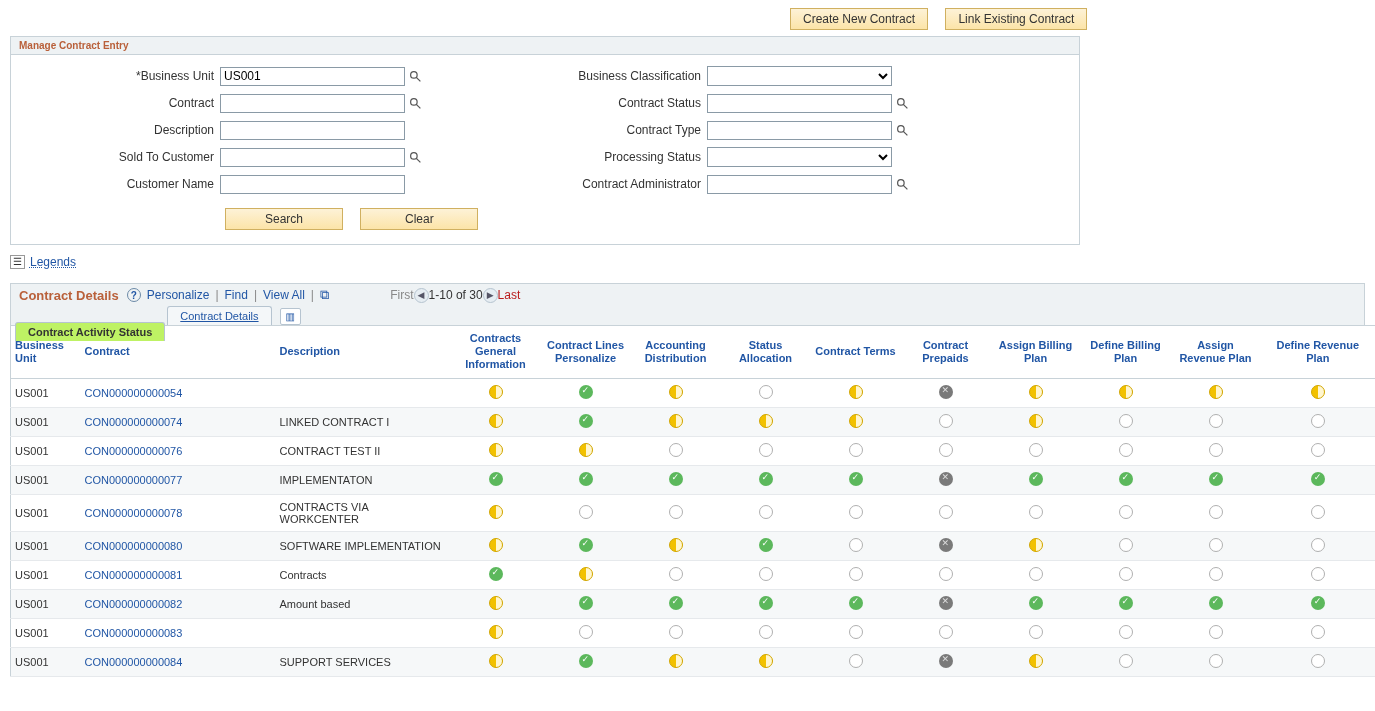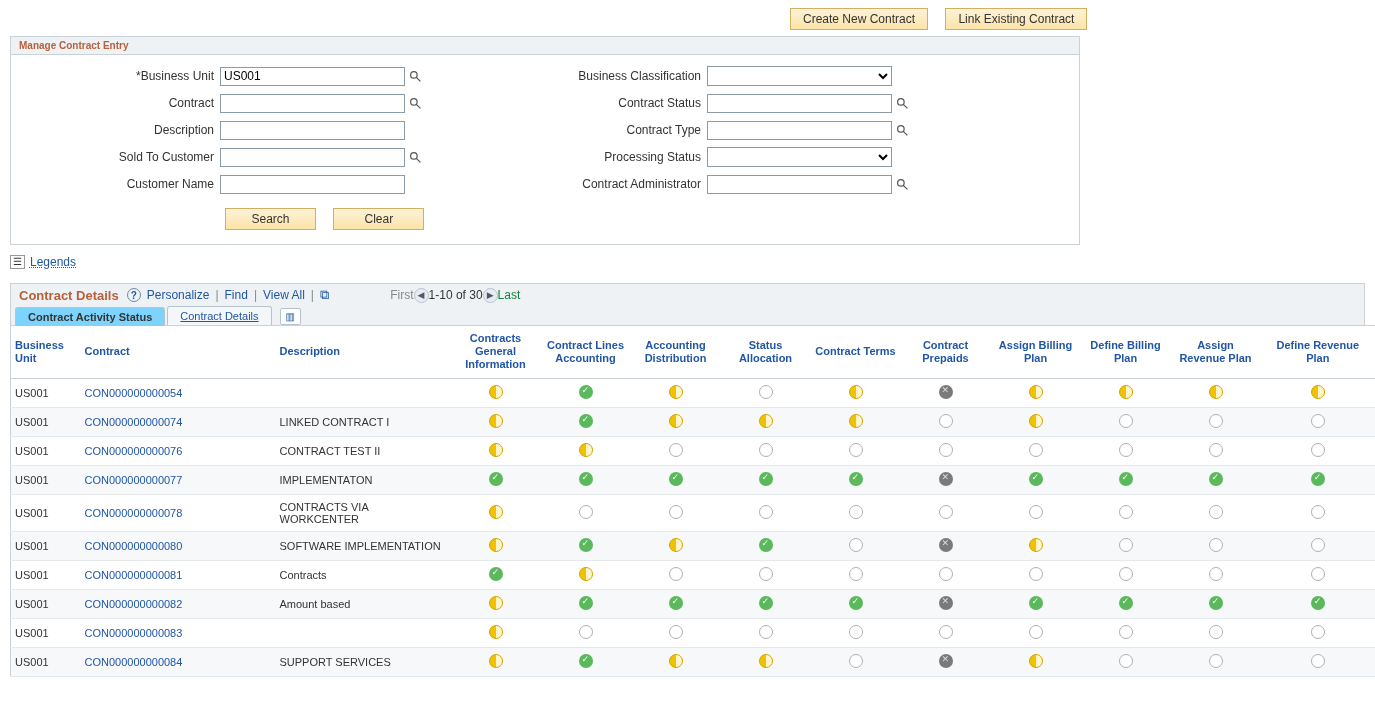--- a/index.html
+++ b/index.html
@@ -82,21 +82,21 @@
     margin-left: 3px;
     color: #555;
     cursor: pointer;
   }
   .lookup-icon svg { width: 13px; height: 13px; }
 
   .form-actions {
     margin-top: 8px;
     padding-left: 200px;
   }
-  .form-actions .btn { width: 91px; text-align: center; }
+  .form-actions .btn { width: 118px; text-align: center; }
 
   .legends-bar {
     display: flex;
     align-items: center;
     gap: 5px;
     margin: 4px 0 14px 0;
   }
   .legends-bar a { color: #2156a5; text-decoration: underline dotted; }
 
   .grid-header-bar {
@@ -133,26 +133,26 @@
     background:#f4f7f9;
     padding:3px 12px;
     font-size:11px;
     color:#2156a5;
     text-decoration:underline;
     cursor:pointer;
     margin-right:2px;
     border-radius:3px 3px 0 0;
   }
   .tab.active {
-    background:#7dd3fc;
+    background:#bef264;
     font-weight:bold;
     color:#333;
     text-decoration:none;
     position:relative;
-    top:1px;
+    top:16px;
   }
   .expand-icon {
     margin-left:6px; padding:2px 5px; border:1px solid #b6c4d0; background:#fff;
     font-size:10px; color:#2156a5; cursor:pointer; border-radius:2px;
   }
 
   table.data-grid {
     width:100%;
     border-collapse: collapse;
     border:1px solid #c8d2d8;
@@ -308,21 +308,21 @@
   <a href="#">Find</a>
   <span class="sep">|</span>
   <a href="#">View All</a>
   <span class="sep">|</span>
   <span class="popout-icon">⧉</span>
   <div class="grid-nav">
     <span style="color:#888">First</span>
     <span class="nav-btn">◀</span>
     <span>1-10 of 30</span>
     <span class="nav-btn">▶</span>
-    <span style="color:#15803d">Last</span>
+    <span style="color:#b91c1c">Last</span>
   </div>
 </div>
 
 <div class="tabs-row">
   <div class="tab active">Contract Activity Status</div>
   <div class="tab">Contract Details</div>
   <div class="expand-icon">▥</div>
 </div>
 
 <table class="data-grid">
@@ -340,21 +340,21 @@
       <col class="col-stat">
       <col class="col-stat">
       <col class="col-stat-w">
   </colgroup>
   <thead>
     <tr>
       <th class="left">Business Unit</th>
       <th class="left">Contract</th>
       <th class="left">Description</th>
       <th>Contracts General Information</th>
-      <th>Contract Lines Accounting</th>
+      <th>Contract Lines Personalize</th>
       <th>Accounting Distribution</th>
       <th>Status Allocation</th>
       <th>Contract Terms</th>
       <th>Contract Prepaids</th>
       <th>Assign Billing Plan</th>
       <th>Define Billing Plan</th>
       <th>Assign Revenue Plan</th>
       <th>Define Revenue Plan</th>
     </tr>
   </thead>

